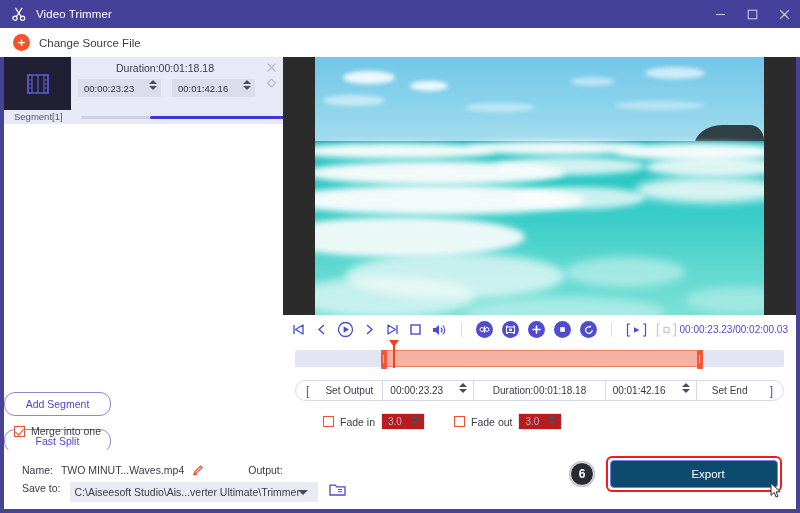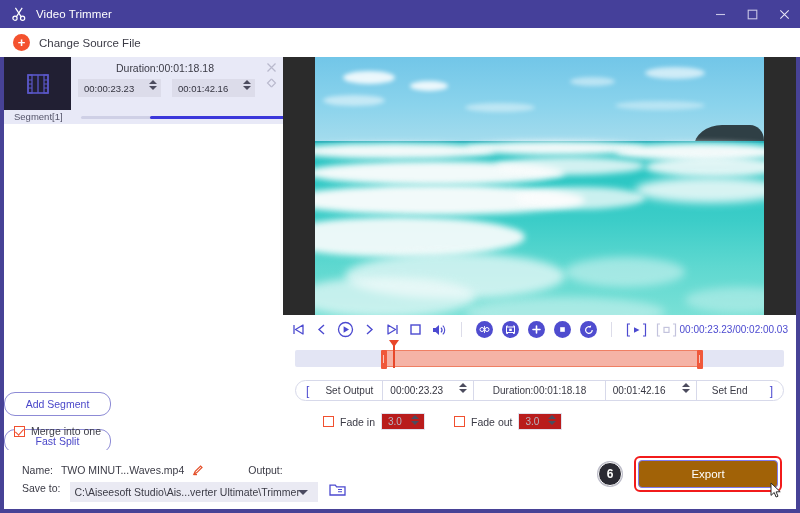--- a/index.html
+++ b/index.html
@@ -387,25 +387,26 @@
     box-shadow: 0 0 0 1px #b9b9c6;
     margin-right: 12px;
   }
   .export-hl {
     border: 2.5px solid #f21b1b;
     border-radius: 6px;
     padding: 2px;
   }
   .export-btn {
     width: 138px; height: 26px;
-    background: #a16207;
+    background: #0c4a6e;
     border-radius: 4px;
     color: #fff; font-size: 11.5px;
     display: flex; align-items: center; justify-content: center;
     border: 1px solid #7f7bf0;
+    padding-left: 28px;
   }
   .cursor {
     position: absolute; right: 14px; top: 32px;
     width: 12px; height: 16px;
     pointer-events: none;
   }
 </style>
 </head>
 <body>
 

